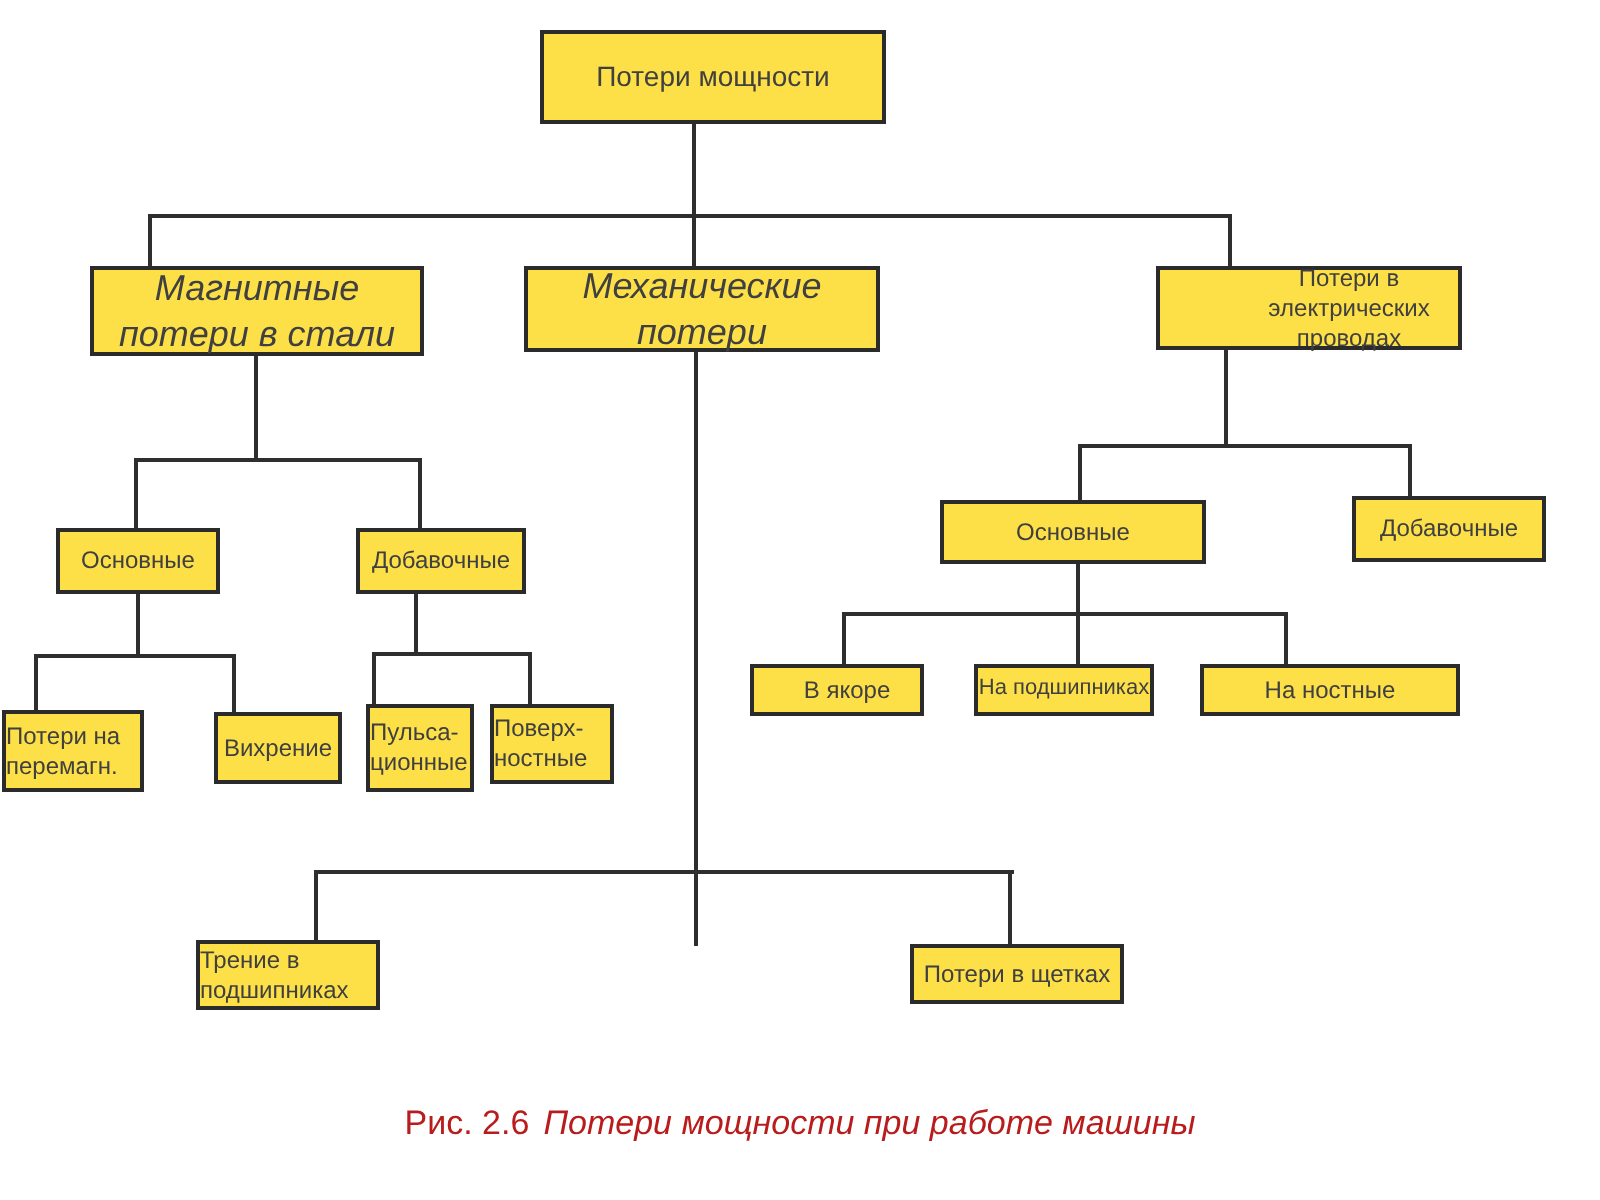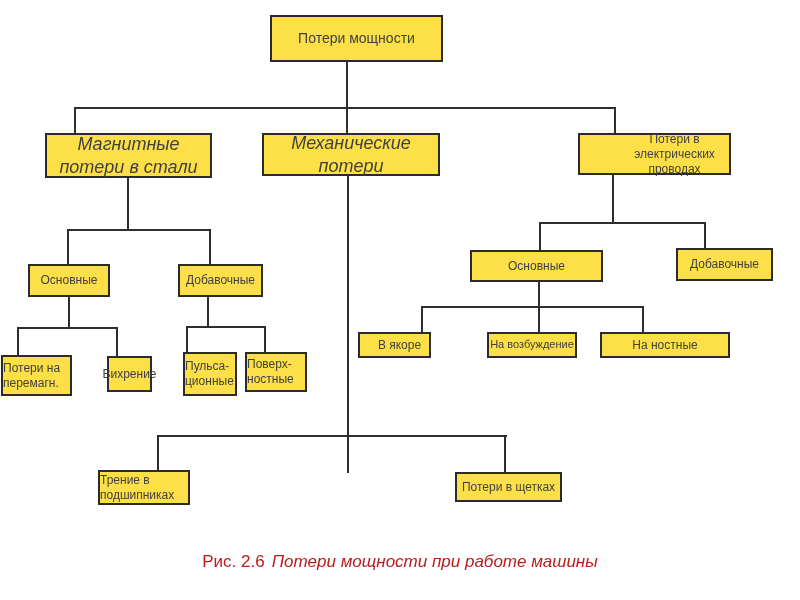--- a/index.html
+++ b/index.html
@@ -61,32 +61,32 @@
   <div class="node lvl2" style="left:45px; top:133px; width:167px; height:45px;">Магнитные потери в стали</div>
   <div class="node lvl2" style="left:262px; top:133px; width:178px; height:43px;">Механические потери</div>
   <div class="node" style="left:578px; top:133px; width:153px; height:42px;padding-left:40px;">Потери в электрических
 проводах</div>
 
   <div class="node" style="left:28px; top:264px; width:82px; height:33px;">Основные</div>
   <div class="node" style="left:178px; top:264px; width:85px; height:33px;">Добавочные</div>
 
   <div class="node align-left" style="left:1px; top:355px; width:71px; height:41px;">Потери на
 перемагн.</div>
-  <div class="node" style="left:107px; top:356px; width:45px; height:36px;">Вихрение</div>
+  <div class="node" style="left:107px; top:356px; width:64px; height:36px;">Вихрение</div>
 
   <div class="node align-left" style="left:183px; top:352px; width:54px; height:44px;">Пульса-
 ционные</div>
   <div class="node align-left" style="left:245px; top:352px; width:62px; height:40px;">Поверх-
 ностные</div>
 
   <div class="node" style="left:470px; top:250px; width:133px; height:32px;">Основные</div>
   <div class="node" style="left:676px; top:248px; width:97px; height:33px;">Добавочные</div>
 
-  <div class="node" style="left:358px; top:332px; width:73px; height:26px;padding-left:10px;">В якоре</div>
-  <div class="node tight" style="left:487px; top:332px; width:90px; height:26px;">На возбуждение</div>
+  <div class="node" style="left:375px; top:332px; width:87px; height:26px;padding-left:10px;">В якоре</div>
+  <div class="node tight" style="left:487px; top:332px; width:90px; height:26px;">На подшипниках</div>
   <div class="node" style="left:600px; top:332px; width:130px; height:26px;">На ностные</div>
 
   <div class="node align-left" style="left:98px; top:470px; width:92px; height:35px;">Трение в
 подшипниках</div>
   <div class="node" style="left:455px; top:472px; width:107px; height:30px;">Потери в щетках</div>
 
   <div class="line" style="left:346px; top:62px; width:2px; height:71px;"></div>
   <div class="line" style="left:74px; top:107px; width:542px; height:2px;"></div>
   <div class="line" style="left:74px; top:107px; width:2px; height:27px;"></div>
   <div class="line" style="left:614px; top:107px; width:2px; height:27px;"></div>

